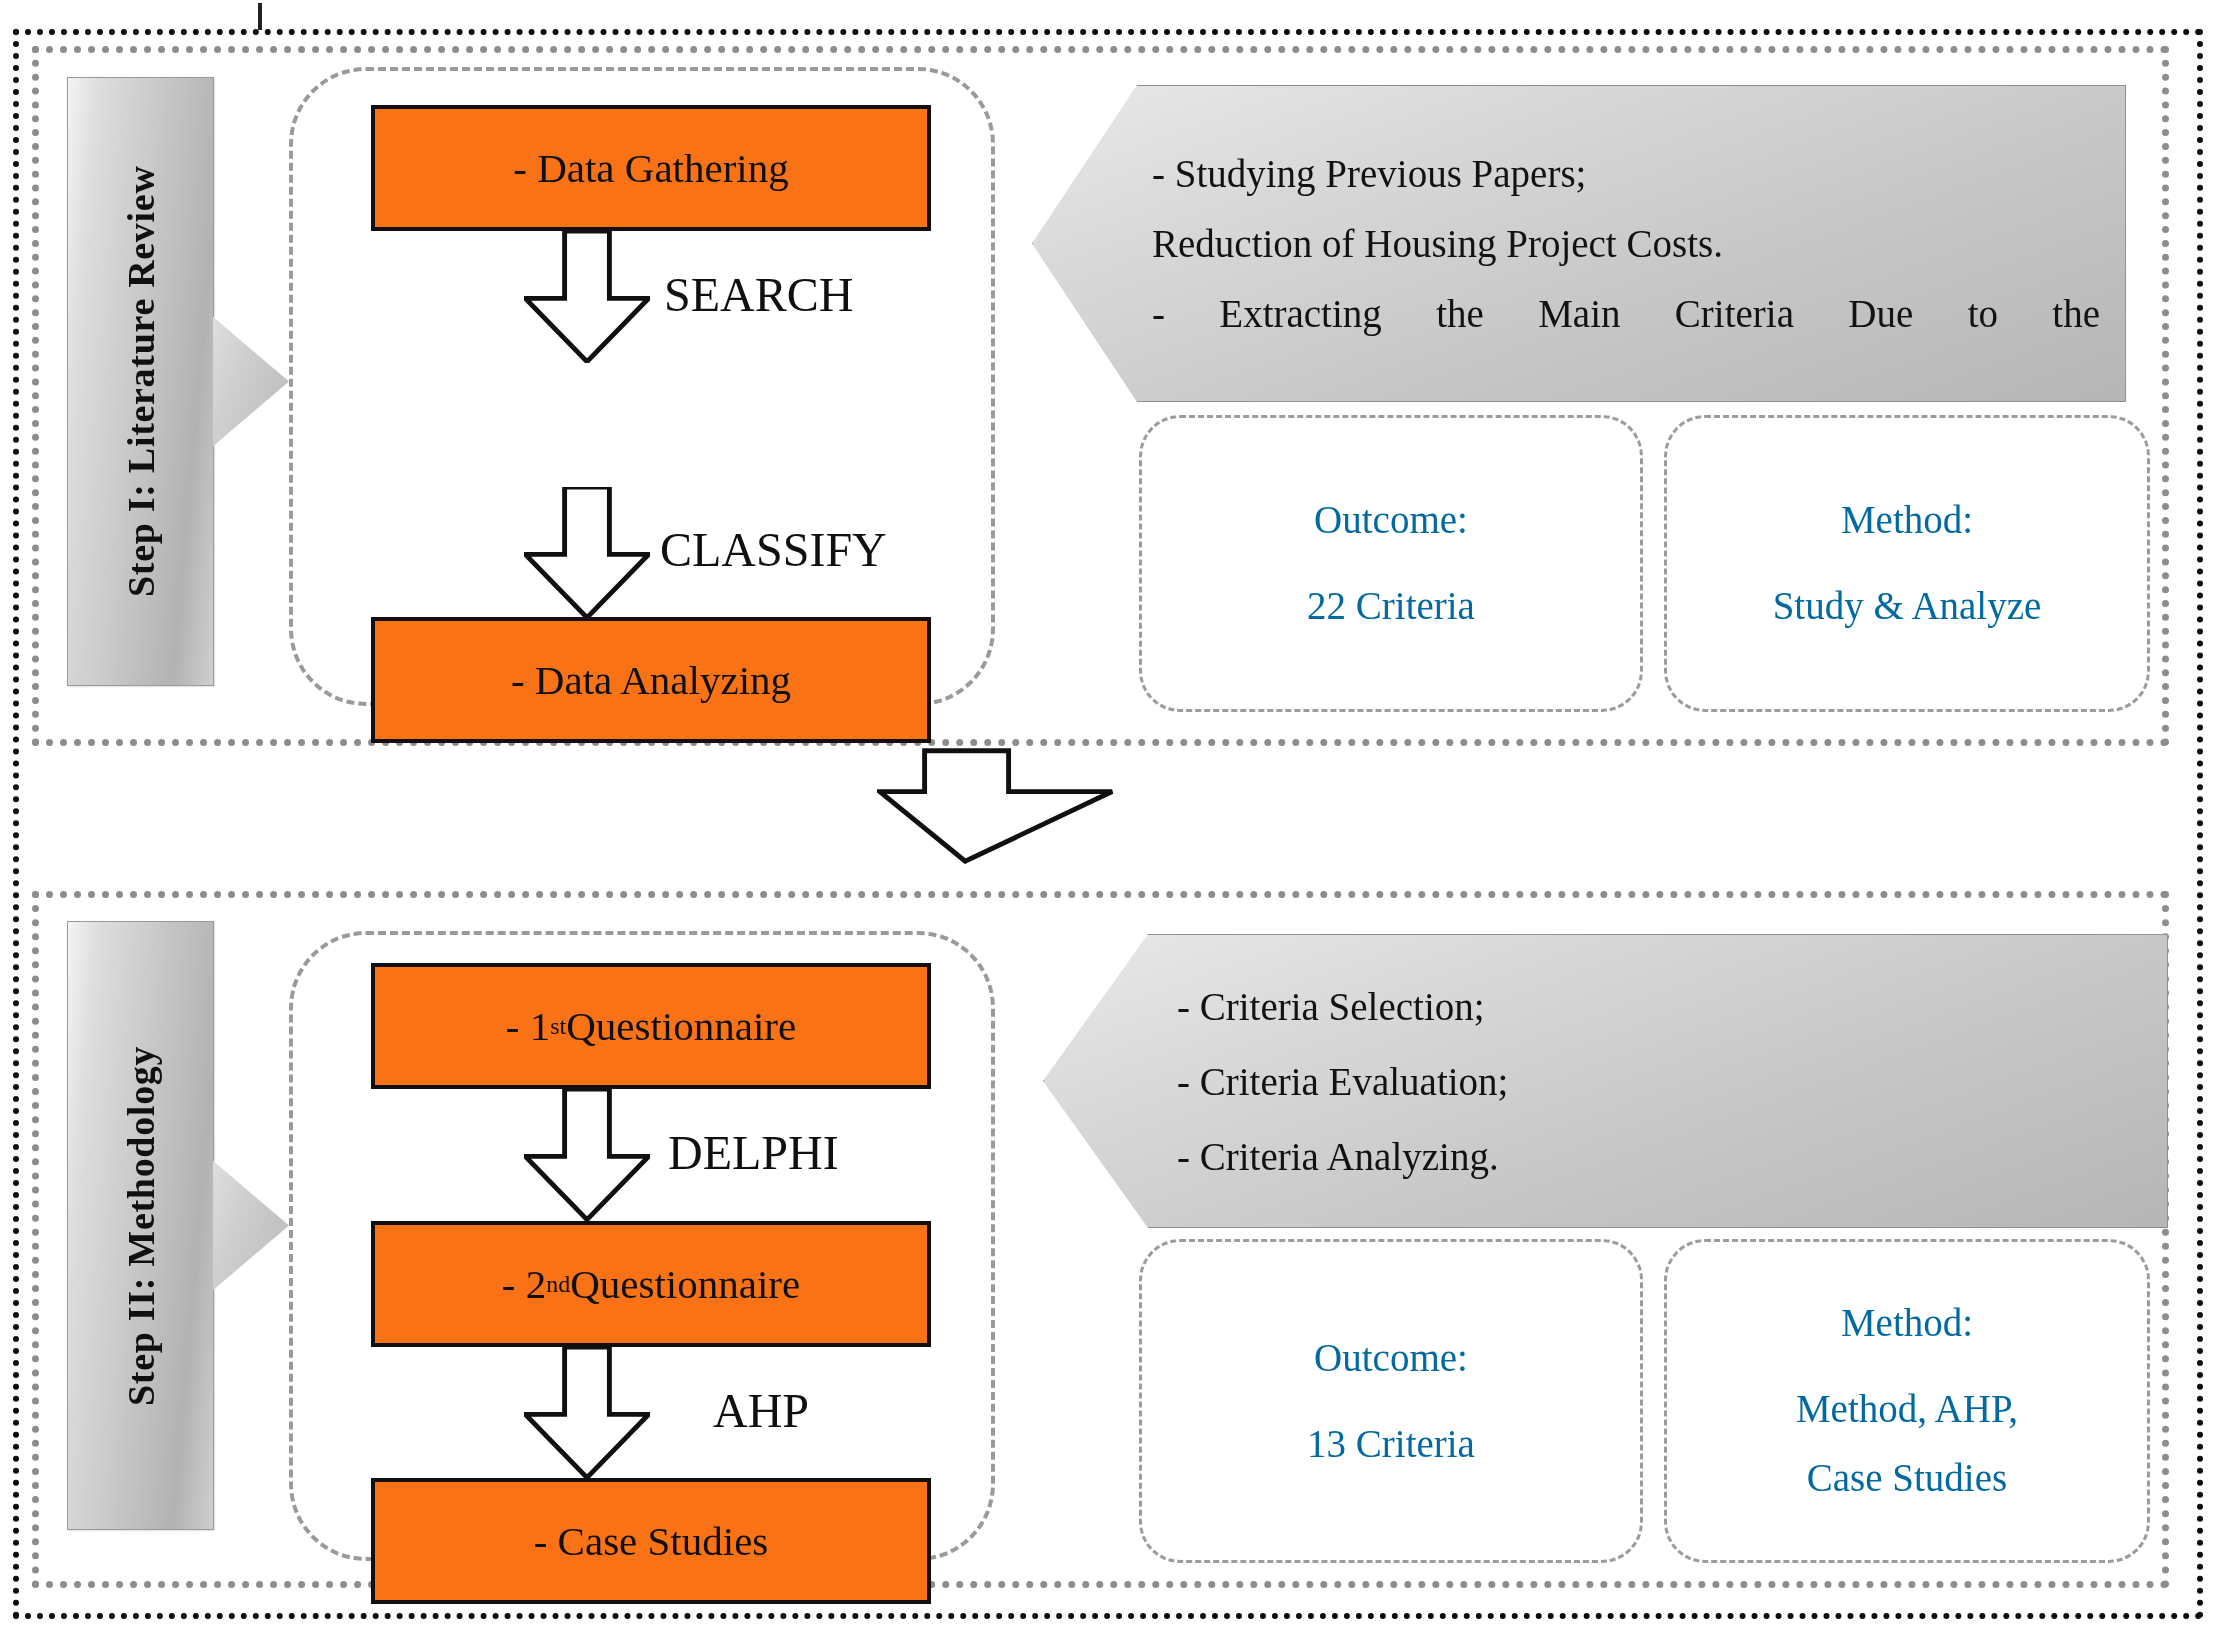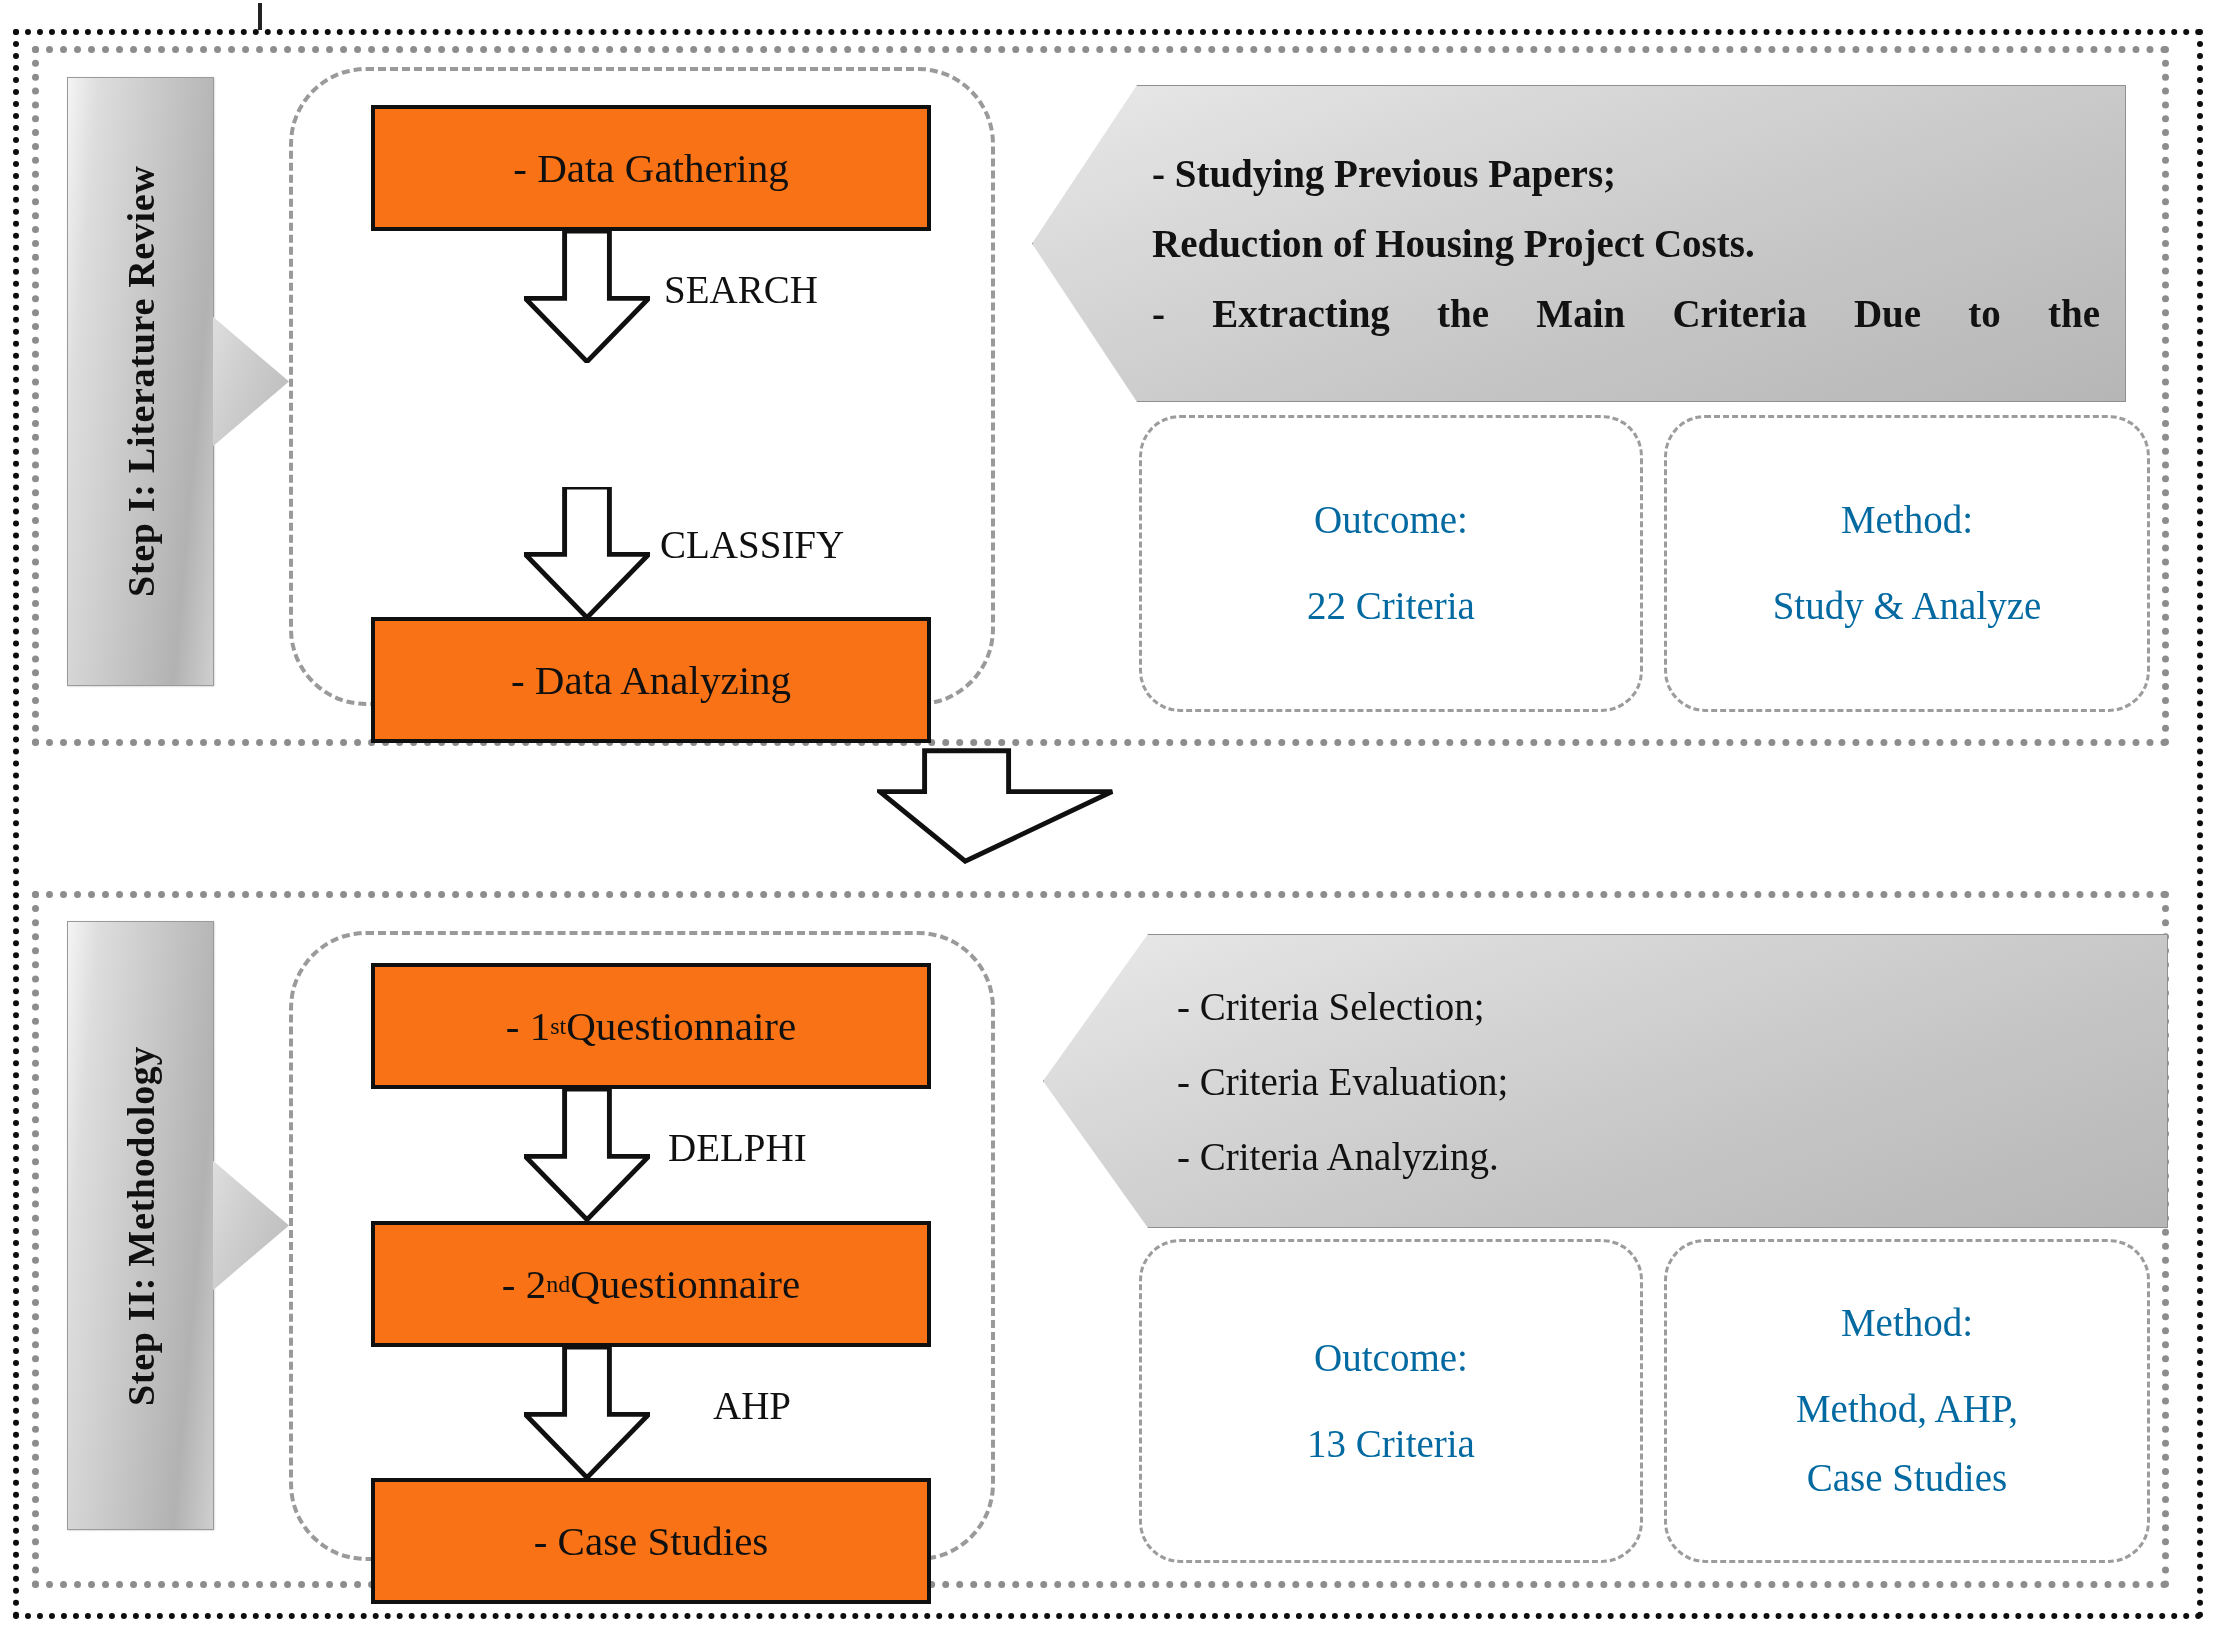--- a/index.html
+++ b/index.html
@@ -108,21 +108,21 @@
     position:absolute;
     left:231px;
     width:126px;
     height:132px;
     background:#ffffff;
     border:0;
   }
   .block-arrow svg{display:block;width:100%;height:100%;}
   .arrow-caption{
     position:absolute;
-    font-size:39px;
+    font-size:48px;
     color:#101010;
     white-space:nowrap;
   }
 
   
   #step-connector{
     position:absolute;
     left:877px;top:748px;
     width:238px;height:116px;
   }
@@ -146,21 +146,21 @@
     font-size:39px;
     color:#121212;
     line-height:1.0;
     margin:15.4px 0;
   }
   .callout .line.justify{
     text-align:justify;
     text-align-last:justify;
   }
   #callout1{left:1032px;top:85px;width:1094px;height:317px;}
-  #callout1 .inner{left:119px;right:25px;font-weight:bold;}
+  #callout1 .inner{left:119px;right:25px;}
   #callout2{left:1043px;top:934px;width:1125px;height:294px;}
   #callout2 .inner{left:133px;right:25px;}
   #callout2 .line{margin:18px 0;}
 
   
   .card{
     position:absolute;
     border:3.5px dashed #9c9c9c;
     border-radius:41px;
     box-sizing:border-box;

